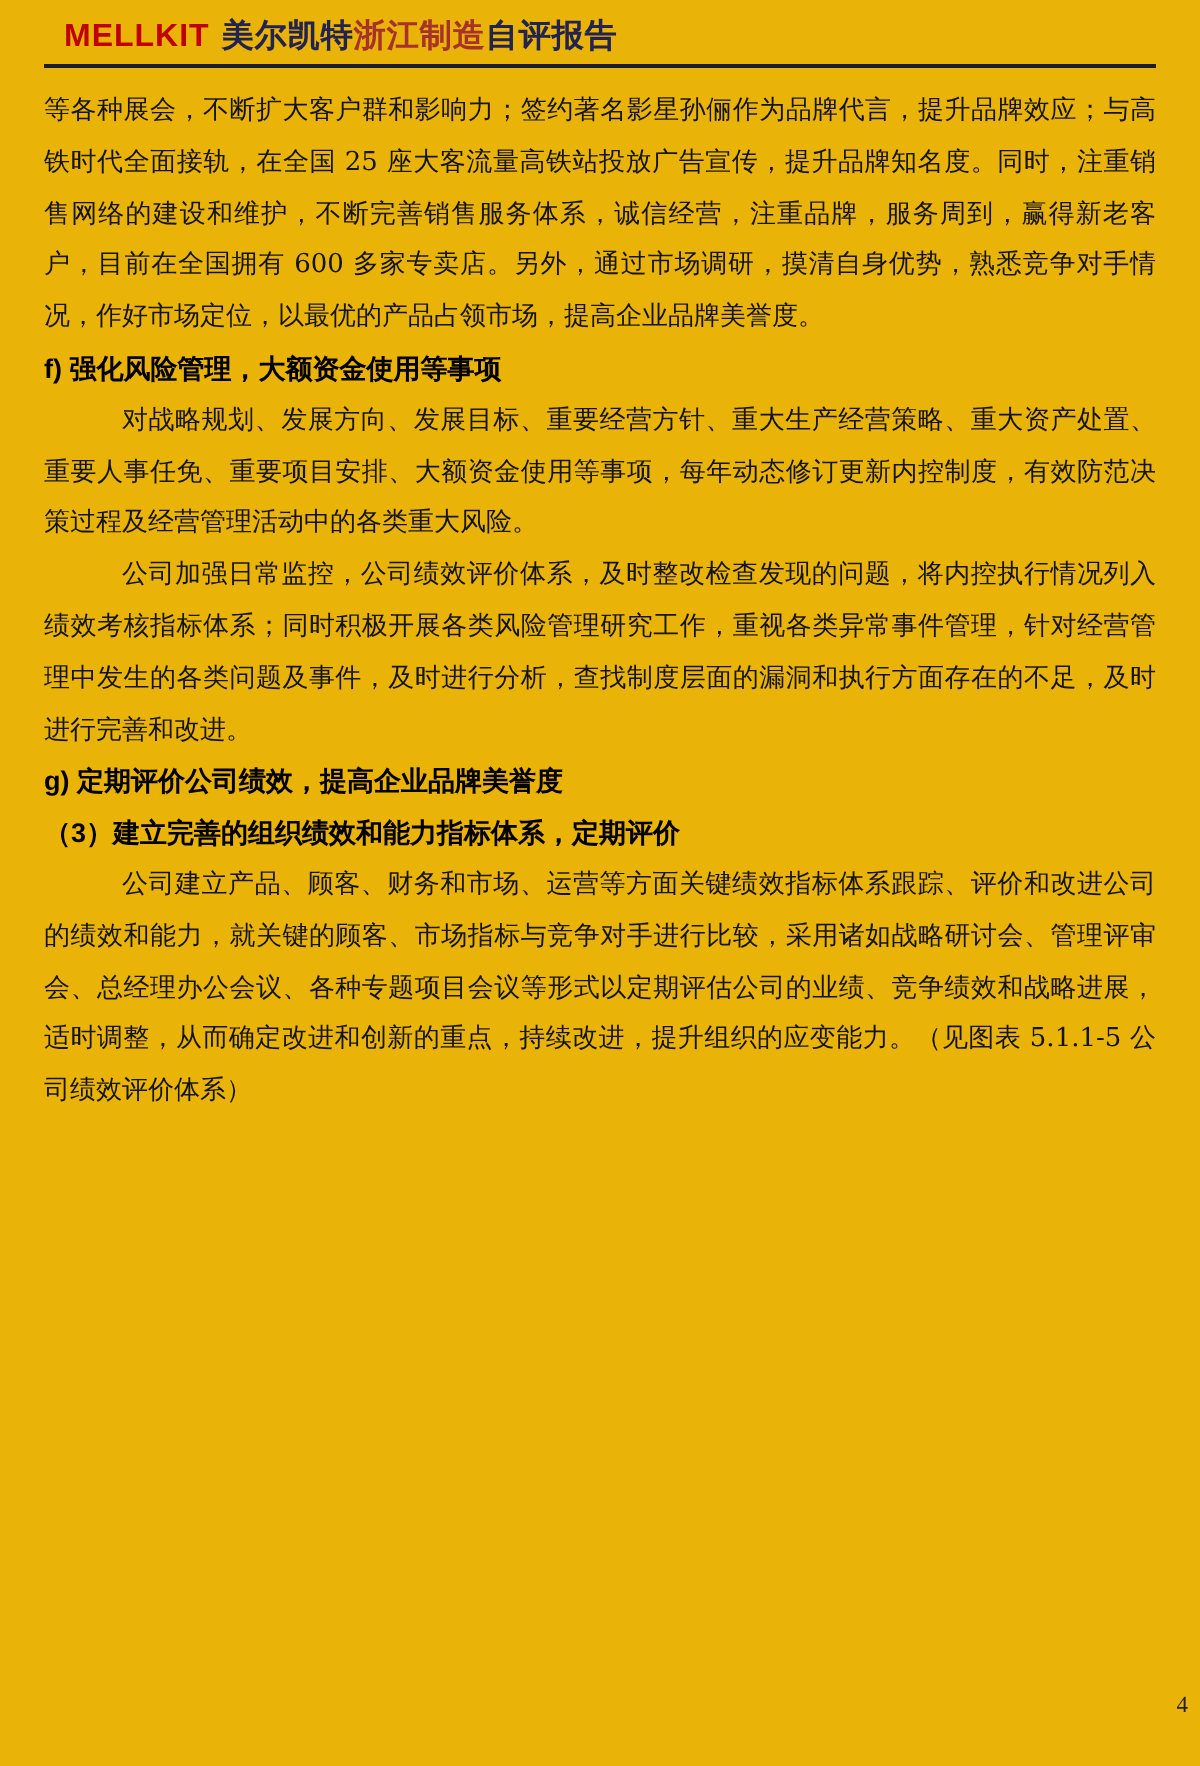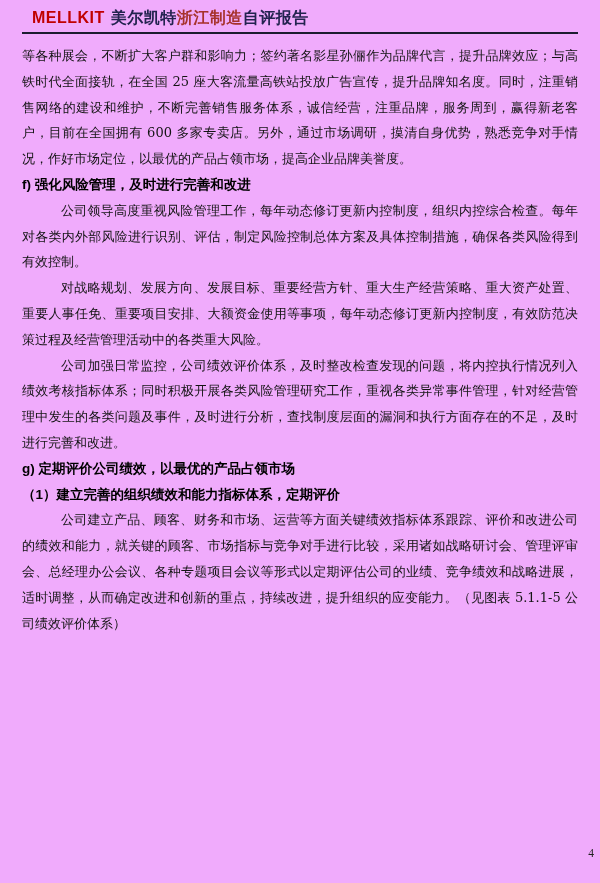--- a/index.html
+++ b/index.html
@@ -1,20 +1,20 @@
 <!DOCTYPE html>
 <html><head>
 <meta charset="utf-8">
 <style>
   html, body { margin: 0; padding: 0; background: #ffffff; }
   .page {
     position: relative;
     width: 600px;
     height: 883px;
-    background: #f0abfc;
+    background: #eab308;
     box-sizing: border-box;
     padding: 8px 22px 0 22px;
     font-family: "DejaVu Serif", serif;
     overflow: hidden;
   }
   .doc-header {
     padding-left: 10px;
     font-size: 16px;
     font-weight: bold;
     letter-spacing: 0.5px;
@@ -68,24 +68,23 @@
 <div class="page">
 
   <header class="doc-header">
     <span class="brand">MELLKIT</span><span class="t-navy">美尔凯特</span><span class="t-red">浙江制造</span><span class="t-navy">自评报告</span>
   </header>
 
   <div class="header-rule"></div>
 
   <main class="doc-body">
     <p class="noindent">等各种展会，不断扩大客户群和影响力；签约著名影星孙俪作为品牌代言，提升品牌效应；与高铁时代全面接轨，在全国 25 座大客流量高铁站投放广告宣传，提升品牌知名度。同时，注重销售网络的建设和维护，不断完善销售服务体系，诚信经营，注重品牌，服务周到，赢得新老客户，目前在全国拥有 600 多家专卖店。另外，通过市场调研，摸清自身优势，熟悉竞争对手情况，作好市场定位，以最优的产品占领市场，提高企业品牌美誉度。</p>
-    <h3>f) 强化风险管理，及时进行完善和改进</h3>
-    <p>公司领导高度重视风险管理工作，每年动态修订更新内控制度，组织内控综合检查。每年对各类内外部风险进行识别、评估，制定风险控制总体方案及具体控制措施，确保各类风险得到有效控制。</p>
+    <h3>f) 强化风险管理，大额资金使用等事项</h3>
     <p>对战略规划、发展方向、发展目标、重要经营方针、重大生产经营策略、重大资产处置、重要人事任免、重要项目安排、大额资金使用等事项，每年动态修订更新内控制度，有效防范决策过程及经营管理活动中的各类重大风险。</p>
     <p>公司加强日常监控，公司绩效评价体系，及时整改检查发现的问题，将内控执行情况列入绩效考核指标体系；同时积极开展各类风险管理研究工作，重视各类异常事件管理，针对经营管理中发生的各类问题及事件，及时进行分析，查找制度层面的漏洞和执行方面存在的不足，及时进行完善和改进。</p>
-    <h3>g) 定期评价公司绩效，以最优的产品占领市场</h3>
-    <h3>（1）建立完善的组织绩效和能力指标体系，定期评价</h3>
+    <h3>g) 定期评价公司绩效，提高企业品牌美誉度</h3>
+    <h3>（3）建立完善的组织绩效和能力指标体系，定期评价</h3>
     <p>公司建立产品、顾客、财务和市场、运营等方面关键绩效指标体系跟踪、评价和改进公司的绩效和能力，就关键的顾客、市场指标与竞争对手进行比较，采用诸如战略研讨会、管理评审会、总经理办公会议、各种专题项目会议等形式以定期评估公司的业绩、竞争绩效和战略进展，适时调整，从而确定改进和创新的重点，持续改进，提升组织的应变能力。（见图表 5.1.1-5 公司绩效评价体系）</p>
   </main>
 
   <div class="page-number">4</div>
 
 </div>
 
 </body></html>

